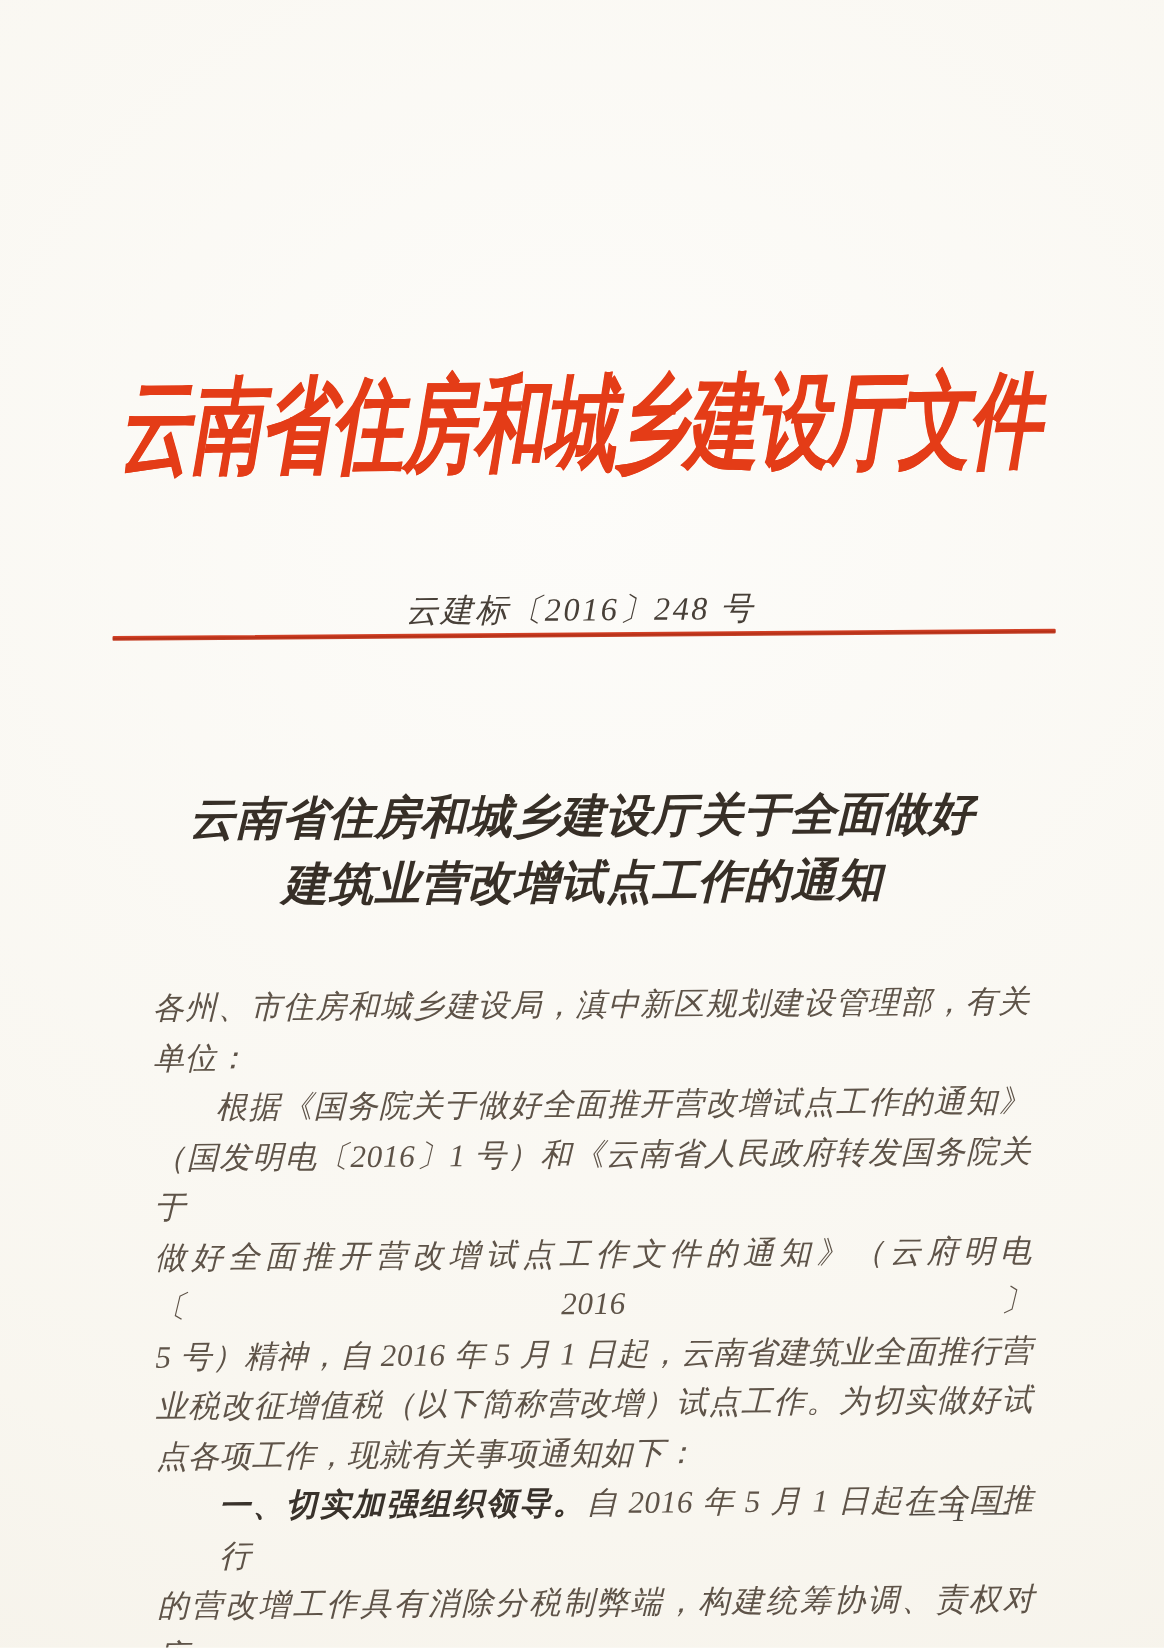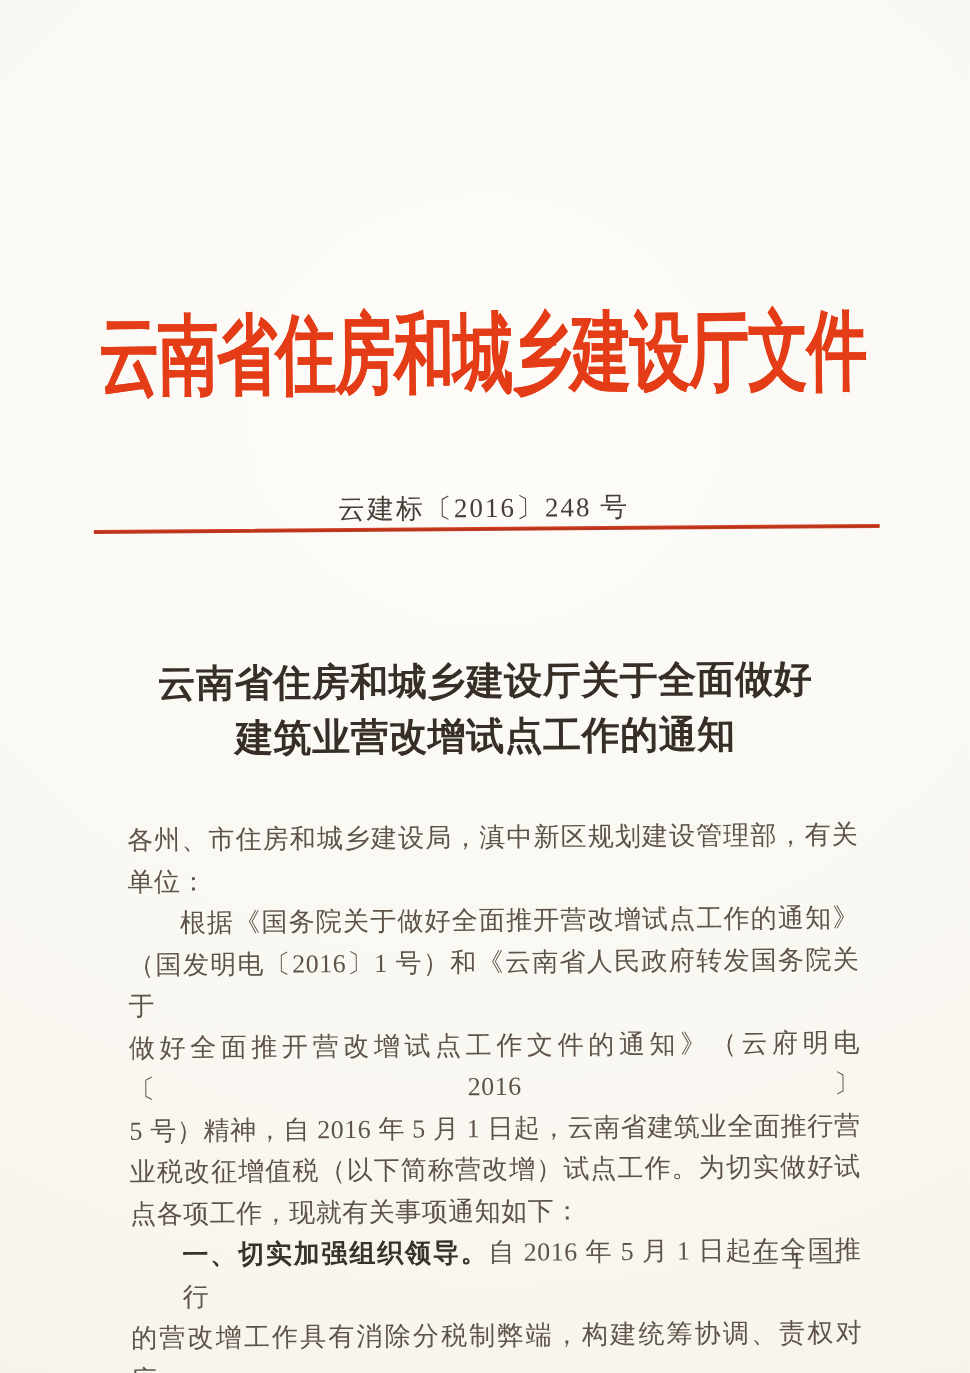--- a/index.html
+++ b/index.html
@@ -13,20 +13,21 @@
     overflow: hidden;
     background: #fbf9f4;
     font-family: "Liberation Serif", "DejaVu Serif", serif;
   }
   .page {
     position: absolute;
     inset: 0;
     background:
       radial-gradient(ellipse 140% 90% at 50% 30%, rgba(255,255,255,0.55), rgba(244,240,230,0.25) 70%, rgba(238,233,221,0.45) 100%),
       #faf8f2;
+    font-style: italic;
   }
   .sheet {
     position: absolute;
     inset: 0;
     transform: rotate(-0.45deg);
     transform-origin: 50% 50%;
   }
   
   .letterhead {
     position: absolute;

